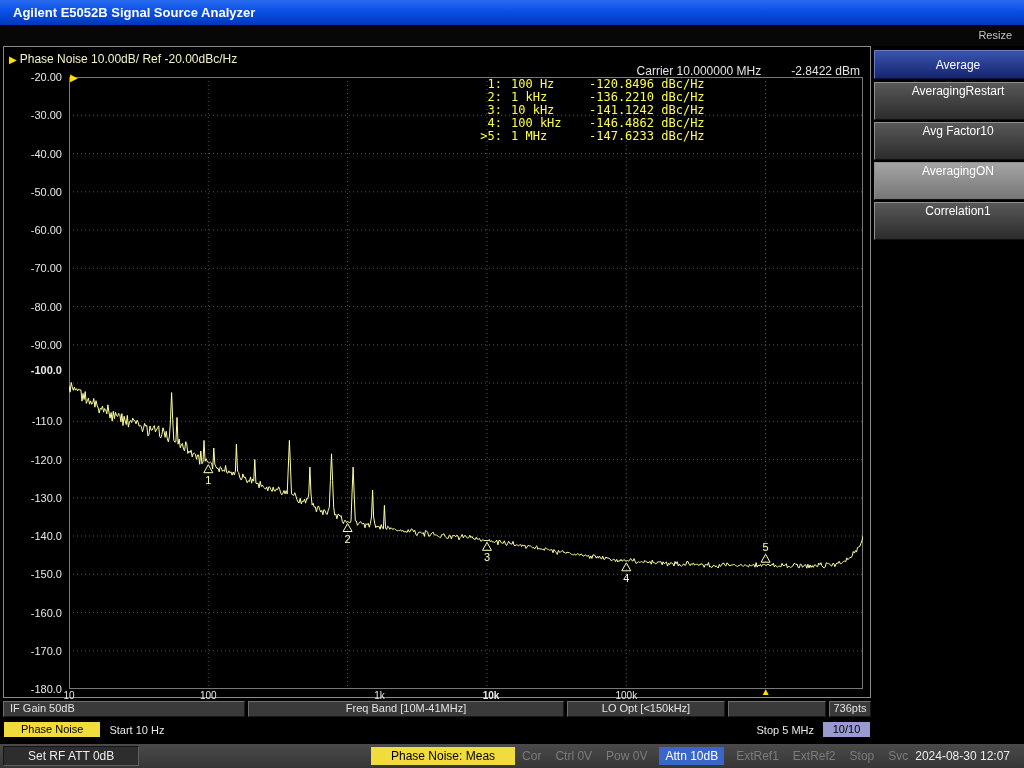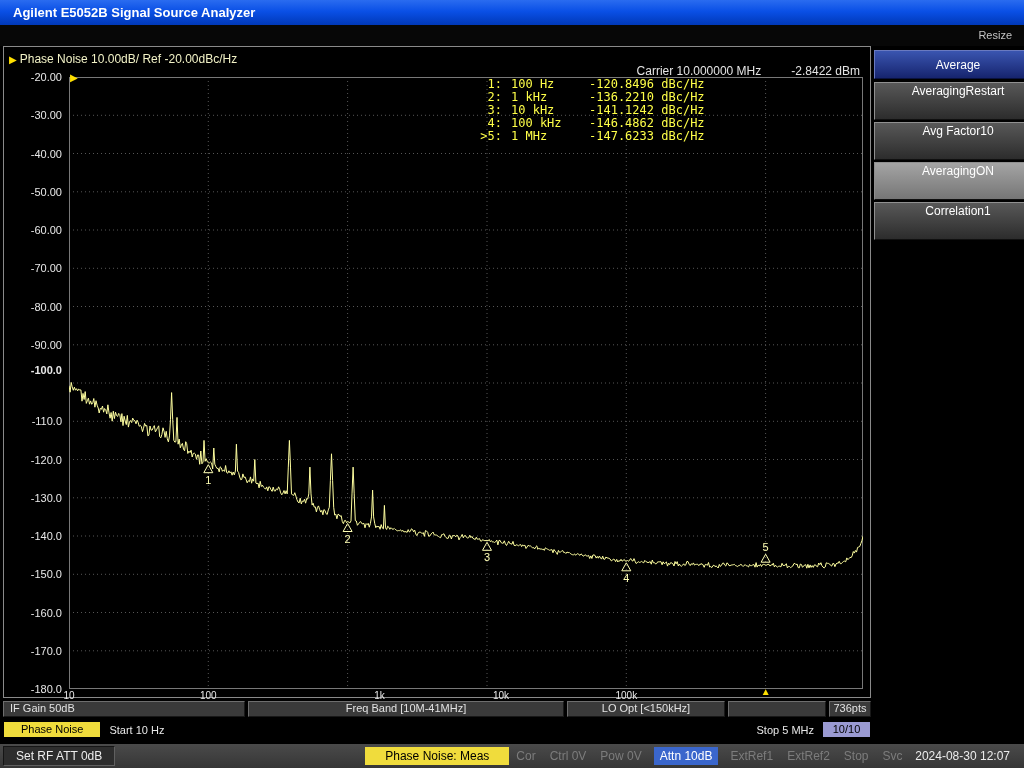--- a/index.html
+++ b/index.html
@@ -65,21 +65,21 @@
   .trace-tag{background:var(--hl-yellow);color:#000;padding:1px 17px 2px;margin-left:1px}
   .sweep-start,.sweep-stop{color:#e8e8e8}
   .sweep-start{margin-left:9px}
   .sweep-spacer{flex:1}
   .avgcount{background:var(--count-badge);color:#000;width:47px;text-align:center;
     padding:1px 6px 2px;margin-left:9px;margin-right:1px}
 
   .sysbar{position:absolute;left:0;top:744px;width:1024px;height:24px;
     background:linear-gradient(180deg,#4a4a4a,#363636);display:flex;align-items:center;font-size:12px}
   .sys-left{background:#2d2d2d;border:1px solid;border-color:#151515 #606060 #606060 #151515;
-    color:#ececec;padding:2px 12px;margin-left:3px;white-space:nowrap}
+    color:#ececec;padding:2px 24px;margin-left:3px;white-space:nowrap}
   .sys-spacer{width:250px}
   .meas-status{background:var(--hl-yellow);color:#000;padding:2px 20px;white-space:nowrap}
   .ind-wrap{display:flex;align-items:center}
   .ind{margin:0 7px;white-space:nowrap}
   .ind.dim{color:#7c7c7c}
   .ind.blue{background:var(--hl-blue);color:#fff;padding:2px 6px;margin:0 5px}
   .sys-date{color:#ececec;margin-left:auto;margin-right:14px;white-space:nowrap}
 </style>
 </head>
 <body>
@@ -149,21 +149,21 @@
           <text class="mkr-num" x="557.3" y="504.8" text-anchor="middle">4</text>
           <path class="mkr-tri" d="M 696.6 477.2 l -4.5 8 h 9 z"></path>
           <text class="mkr-num" x="696.6" y="474.2" text-anchor="middle">5</text>
         </svg>
       <span class="ref-arrow">▶</span>
     </div>
     <div class="xlabels" id="xlabels">
         <div class="xlab" style="left: 0px;">10</div>
         <div class="xlab" style="left: 139.3px;">100</div>
         <div class="xlab" style="left: 278.6px; margin-left: 32px;">1k</div>
-        <div class="xlab" style="left: 432px;">10k</div>
+        <div class="xlab" style="left: 422px; font-weight: bold;">10k</div>
         <div class="xlab" style="left: 557.3px;">100k</div>
         <div class="mkr-axis-arrow" style="left: 696.6px;">▲</div>
       </div>
     <div class="marker-table" id="marker-table">
         <div class="mrow"><span class="mnum">1:</span><span class="mfreq">100 Hz</span><span class="mval">-120.8496 dBc/Hz</span></div>
         <div class="mrow"><span class="mnum">2:</span><span class="mfreq">1 kHz</span><span class="mval">-136.2210 dBc/Hz</span></div>
         <div class="mrow"><span class="mnum">3:</span><span class="mfreq">10 kHz</span><span class="mval">-141.1242 dBc/Hz</span></div>
         <div class="mrow"><span class="mnum">4:</span><span class="mfreq">100 kHz</span><span class="mval">-146.4862 dBc/Hz</span></div>
         <div class="mrow"><span class="mnum">&gt;5:</span><span class="mfreq">1 MHz</span><span class="mval">-147.6233 dBc/Hz</span></div>
       </div>

